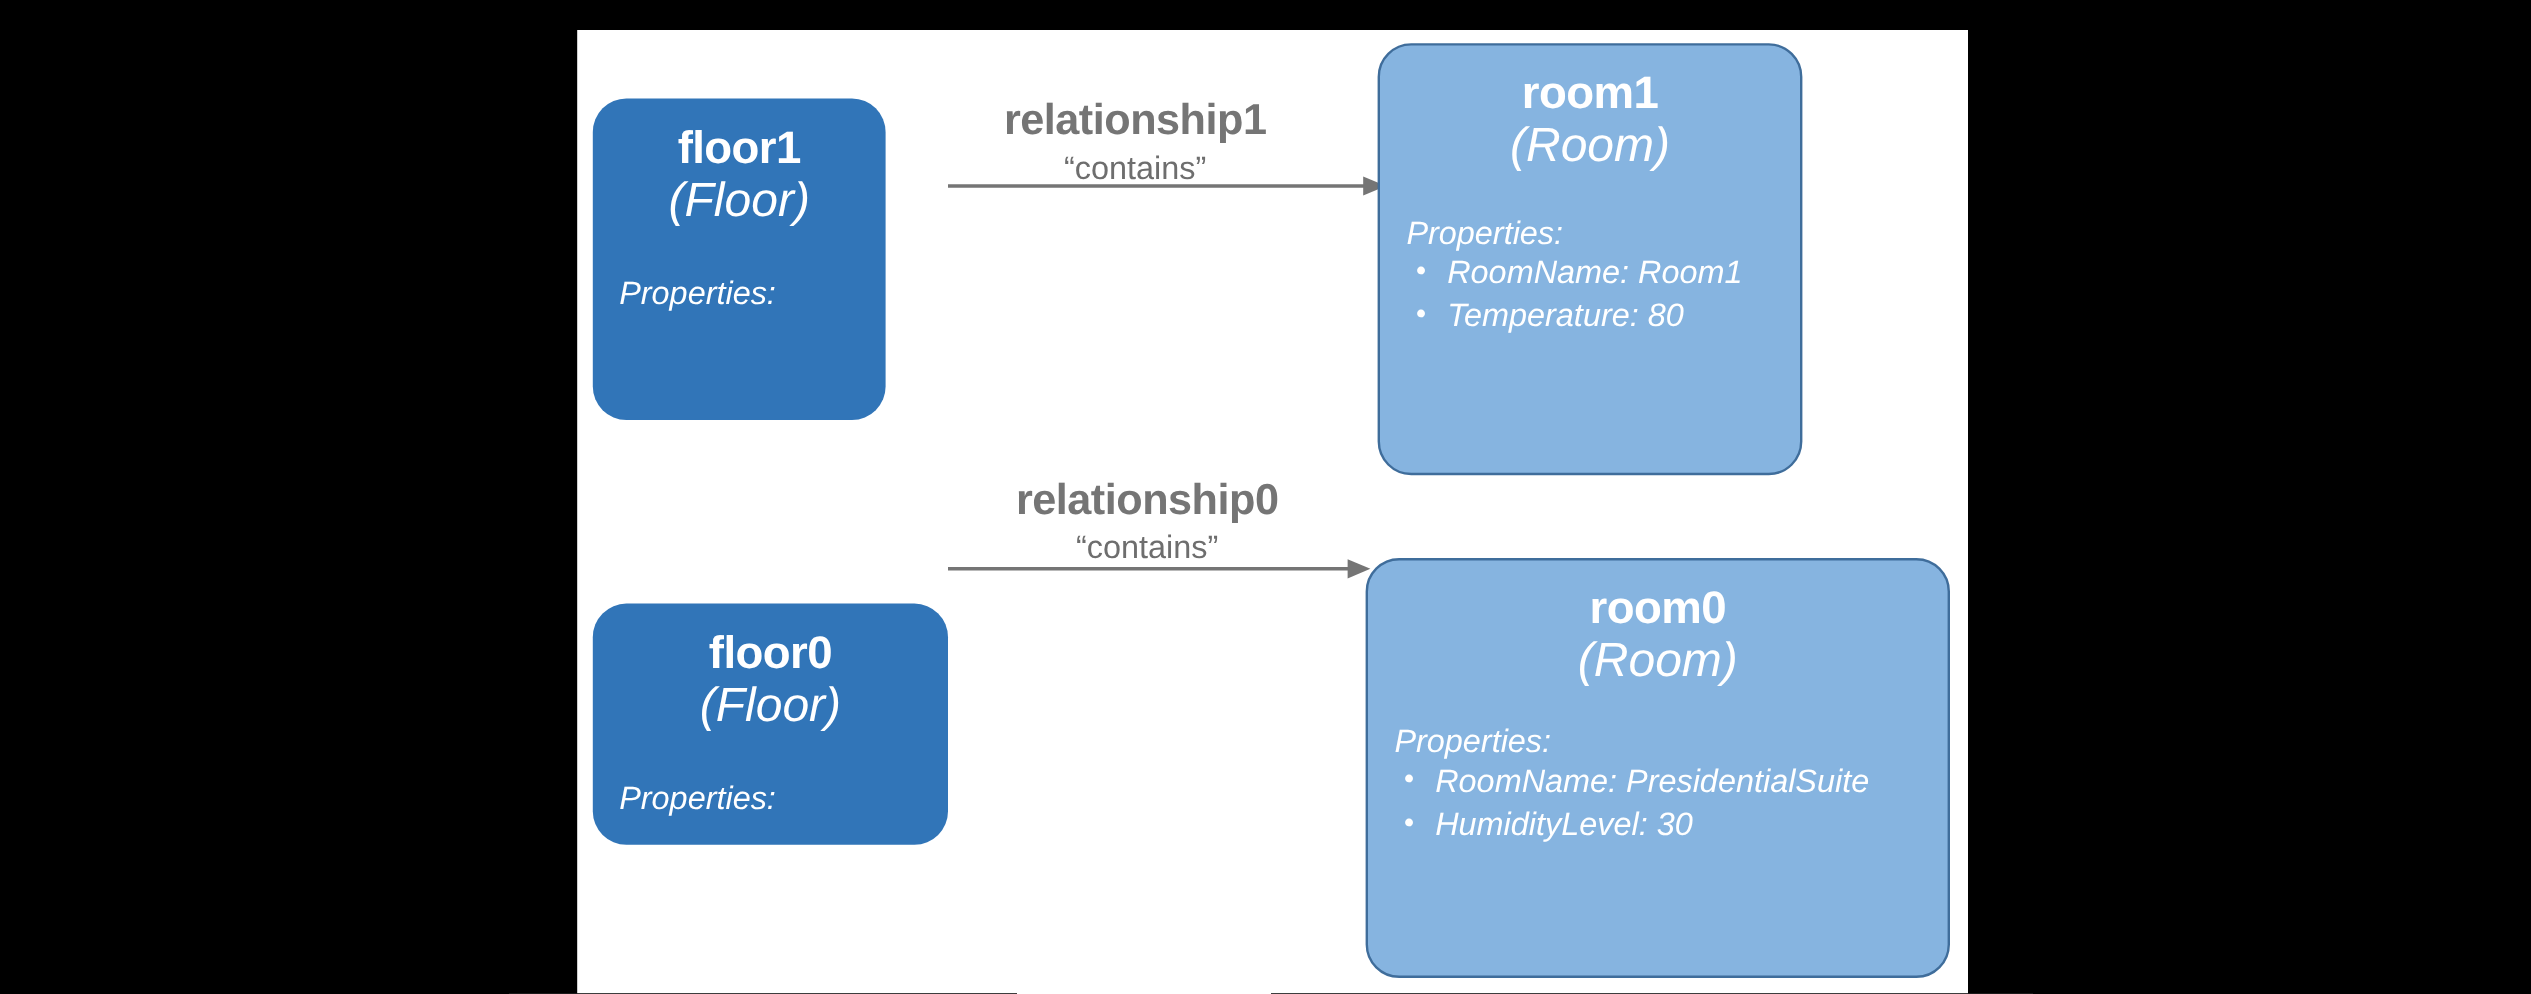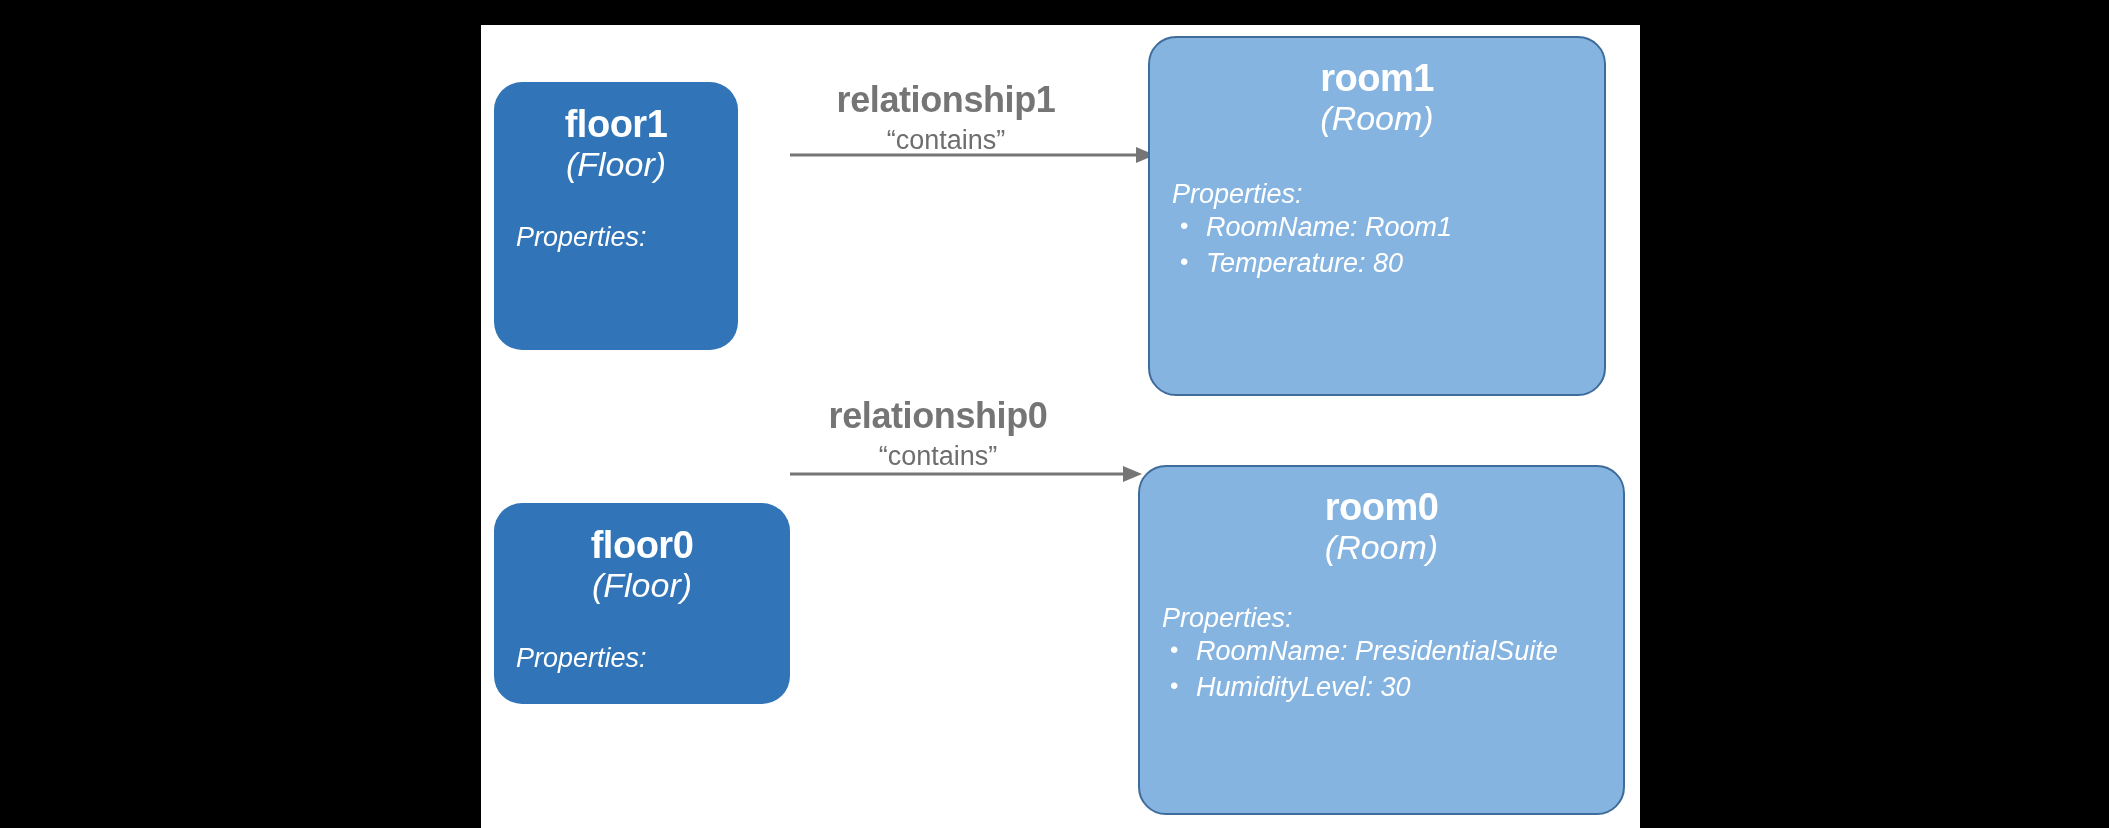--- a/index.html
+++ b/index.html
@@ -46,21 +46,21 @@
   
   .node-title {
     font-weight: bold;
     font-size: 38px;
     color: #ffffff;
     line-height: 1.08;
     letter-spacing: -0.5px;
   }
   .node-type {
     font-style: italic;
-    font-size: 34px;
+    font-size: 40px;
     color: #ffffff;
     line-height: 1.12;
   }
   .node-head {
     text-align: center;
   }
   .props-label {
     font-style: italic;
     font-size: 27px;
     color: #ffffff;
@@ -142,21 +142,21 @@
     <div class="rel" style="left:320px; top:55px; width:290px;text-align:center;">
       <div class="rel-name">relationship1</div>
       <div class="rel-verb">“contains”</div>
     </div>
 
     <svg class="arrow" style="left:309px; top:118px;" width="365" height="24" viewBox="0 0 365 24">
       <line x1="0" y1="12" x2="348" y2="12" stroke="#757575" stroke-width="3"></line>
       <polygon points="346,4 365,12 346,20" fill="#757575"></polygon>
     </svg>
 
-    <div class="node room" style="left:667px; top:11px; width:458px; height:360px;">
+    <div class="node room" style="left:667px; top:11px; width:354px; height:360px;">
       <div class="node-head" style="padding-top:20px;">
         <div class="node-title">room1</div>
         <div class="node-type">(Room)</div>
       </div>
       <div class="room-body" style="top:140px;">
         <div class="props-label">Properties:</div>
         <ul class="props-list">
           <li>RoomName: Room1</li>
           <li>Temperature: 80</li>
         </ul>
@@ -164,21 +164,21 @@
     </div>
 
     <div class="node floor" style="left:13px; top:478px; width:296px; height:201px;">
       <div class="node-head">
         <div class="node-title">floor0</div>
         <div class="node-type">(Floor)</div>
       </div>
       <div class="props-label" style="margin-top:38px;">Properties:</div>
     </div>
 
-    <div class="rel" style="left:312px; top:371px; width:290px;">
+    <div class="rel" style="left:330px; top:371px; width:290px;">
       <div class="rel-name">relationship0</div>
       <div class="rel-verb">“contains”</div>
     </div>
 
     <svg class="arrow" style="left:309px; top:437px;" width="352" height="24" viewBox="0 0 352 24">
       <line x1="0" y1="12" x2="335" y2="12" stroke="#757575" stroke-width="3"></line>
       <polygon points="333,4 352,12 333,20" fill="#757575"></polygon>
     </svg>
 
     <div class="node room" style="left:657px; top:440px; width:487px; height:350px;">

